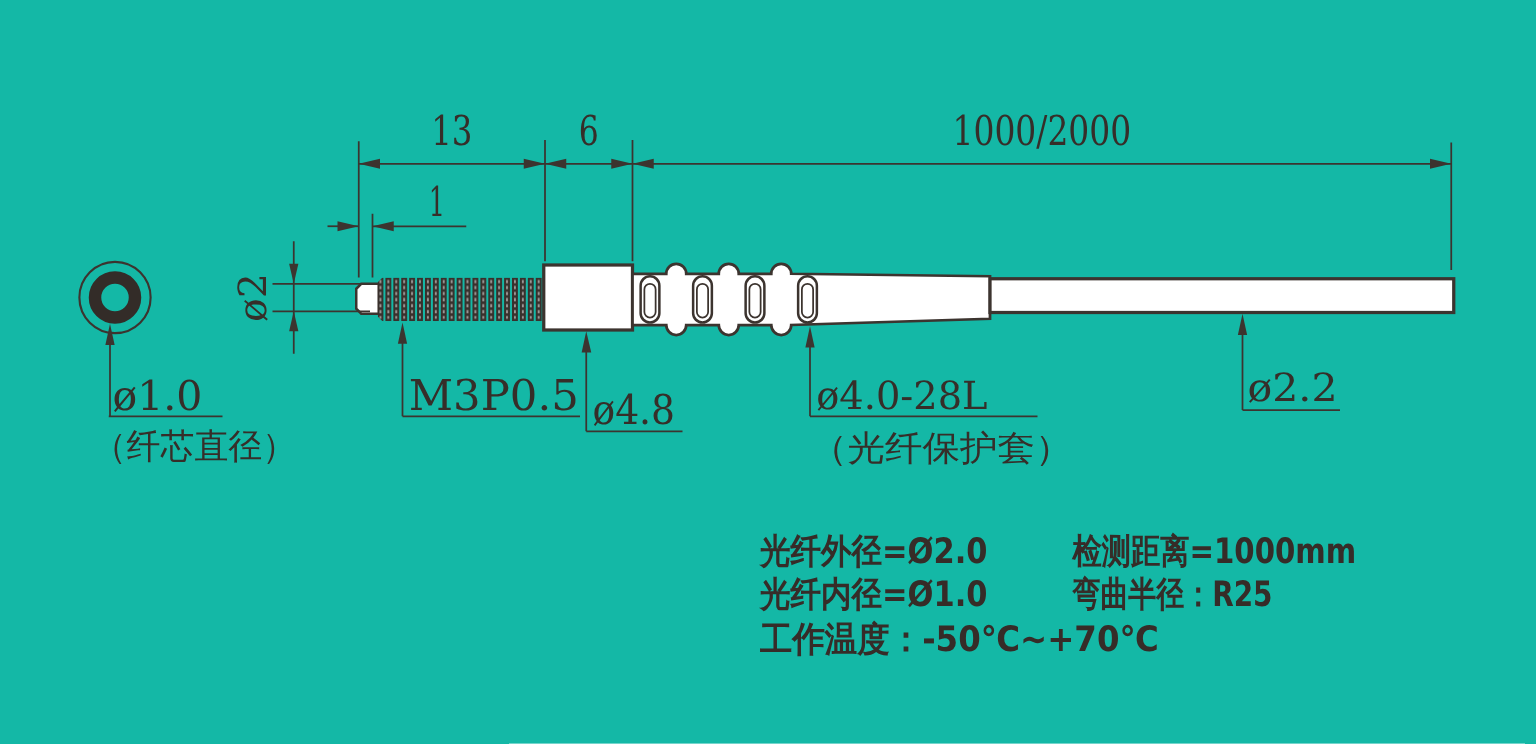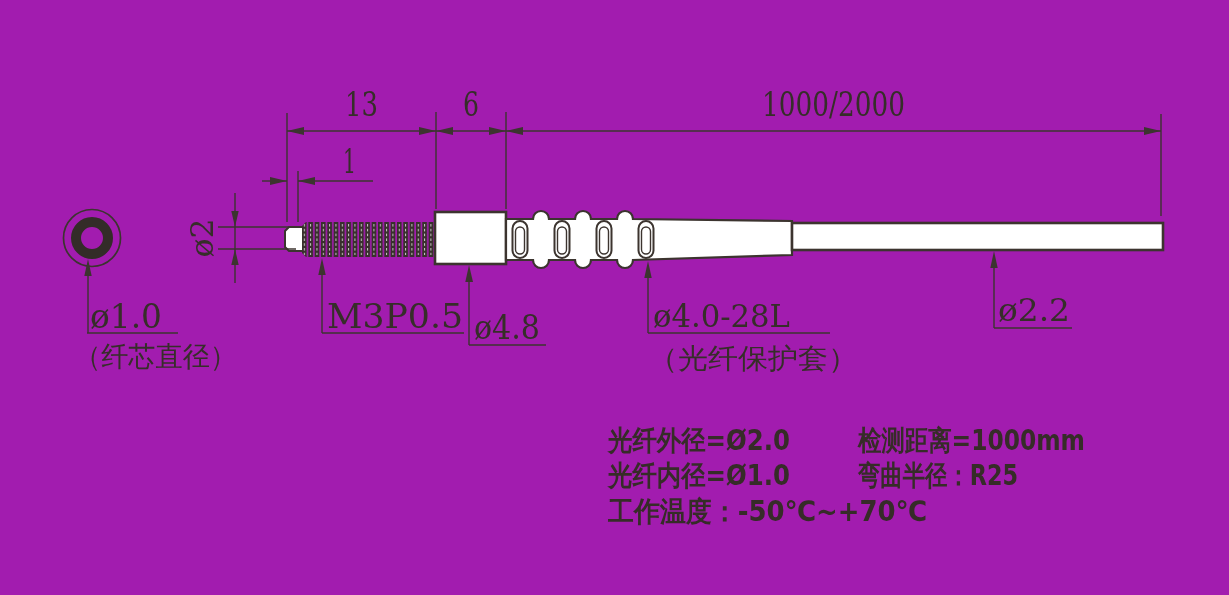--- a/index.html
+++ b/index.html
@@ -1,16 +1,16 @@
 <!DOCTYPE html>
 <html><head>
 <meta charset="utf-8">
 <style>
   html,body{margin:0;padding:0;background:#ffffff;}
-  .canvas{position:relative;width:1229px;height:595px;background:#a21caf;overflow:hidden;}
+  .canvas{position:relative;width:1229px;height:595px;background:#14b8a6;overflow:hidden;}
   svg{display:block;}
   .ln{stroke:#3c342f;stroke-width:1.4;fill:none;}
   .outline{stroke:#3c342f;stroke-width:2.6;fill:#ffffff;}
   .outline-thin{stroke:#3c342f;stroke-width:2;fill:#ffffff;}
   .arrow{fill:#3c342f;stroke:none;}
   .dim-text{font-family:"DejaVu Serif","Liberation Serif",serif;fill:#362e29;}
   .cjk-text{font-family:"DejaVu Serif","Liberation Serif",serif;fill:#362e29;}
   .spec-text{font-family:"DejaVu Sans","Liberation Sans",sans-serif;font-weight:600;fill:#362c28;}
 </style>
 </head>

